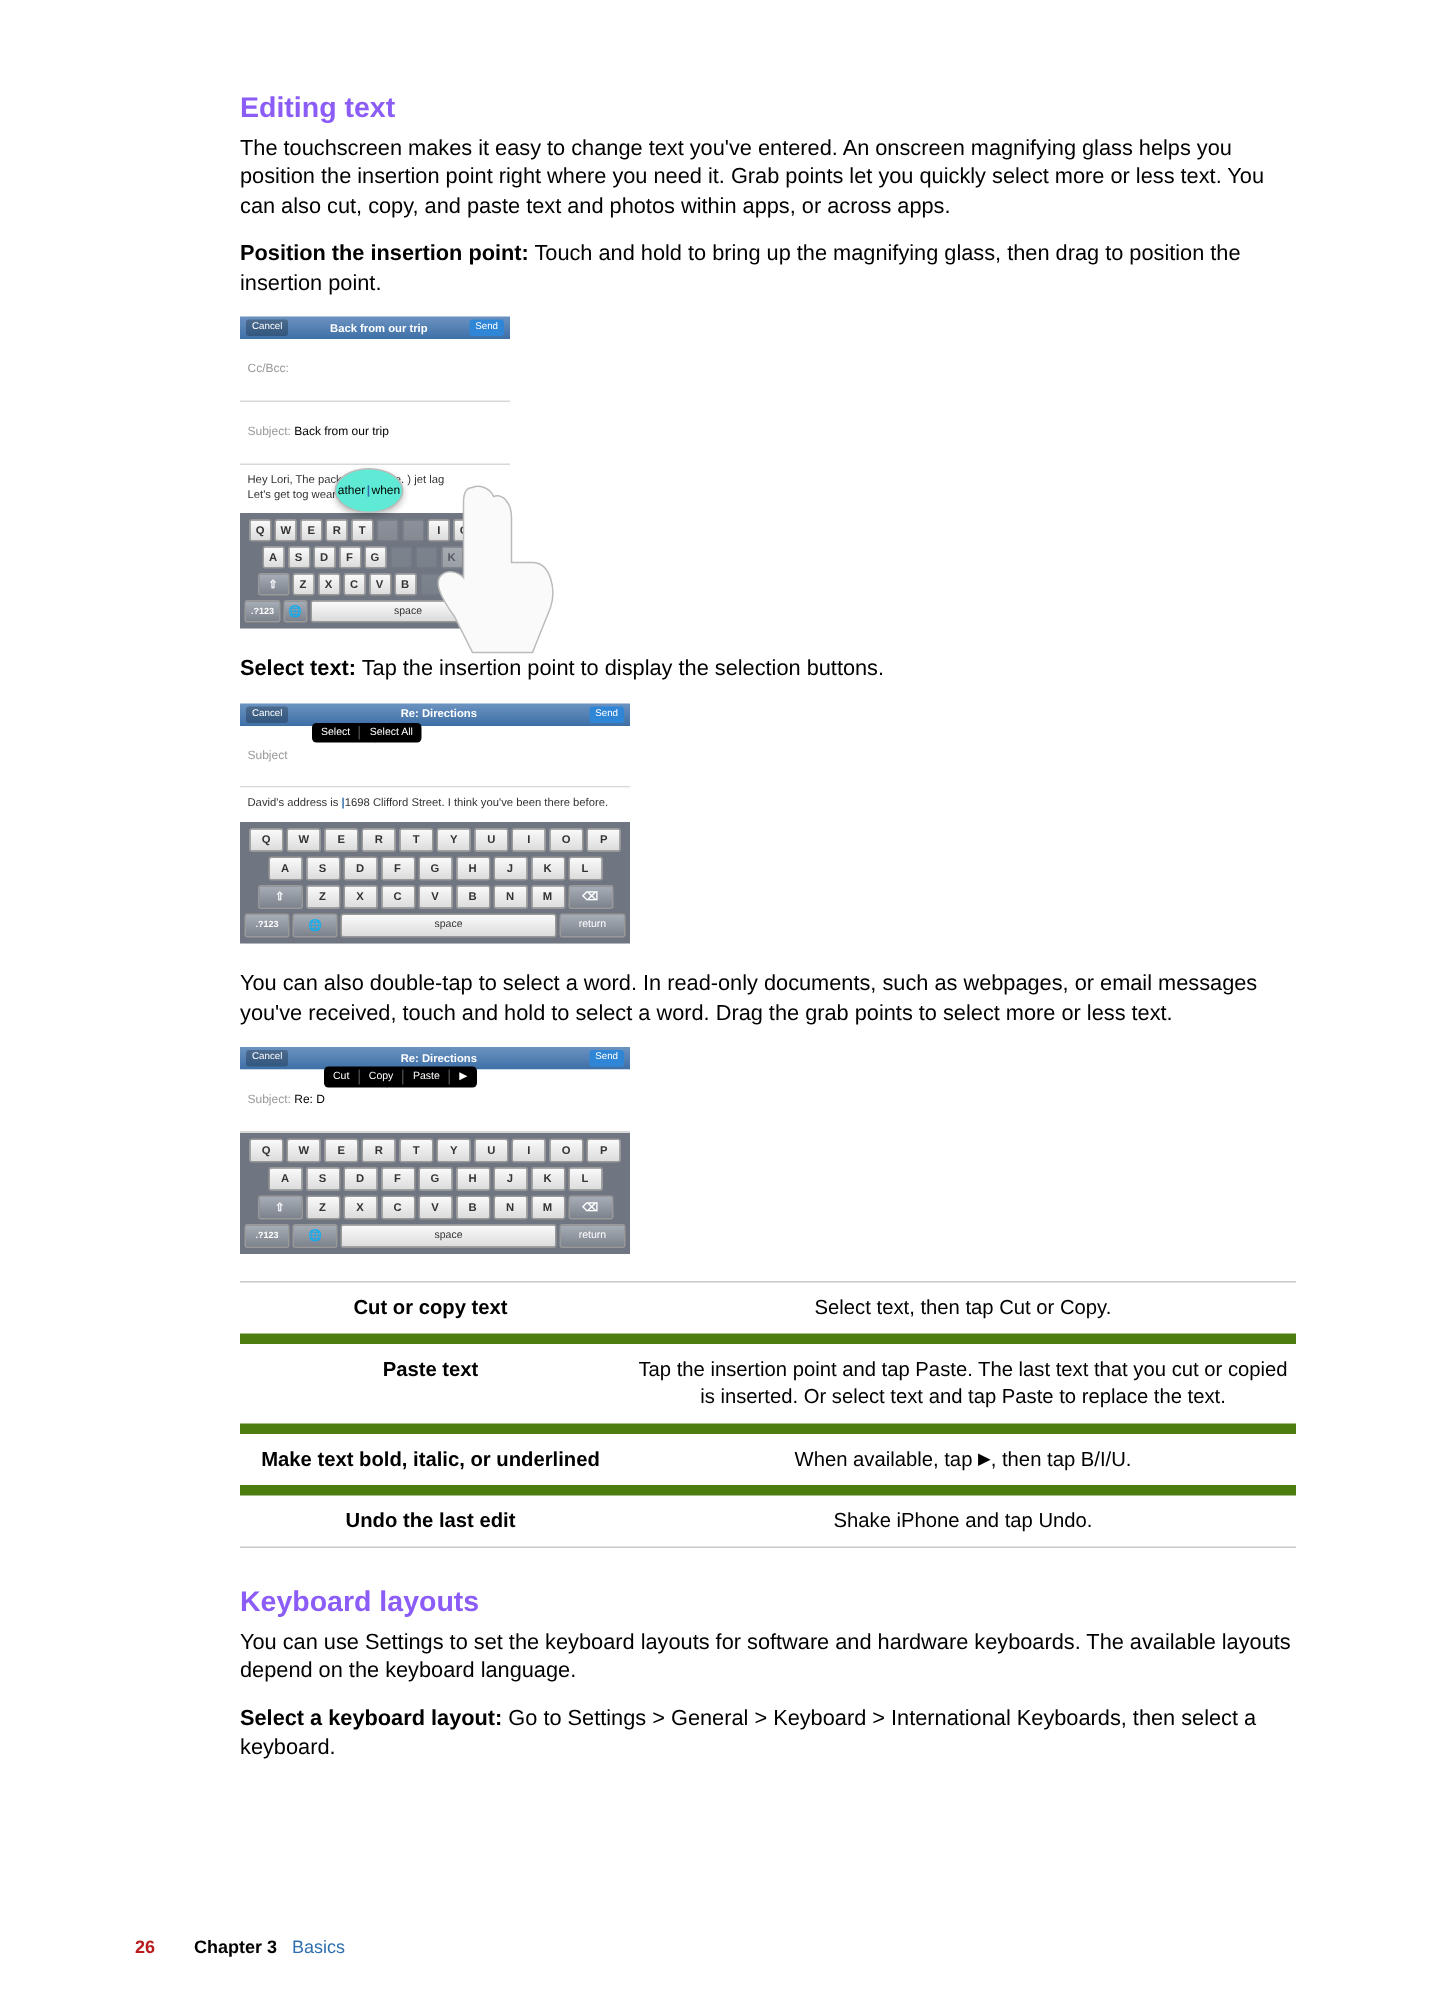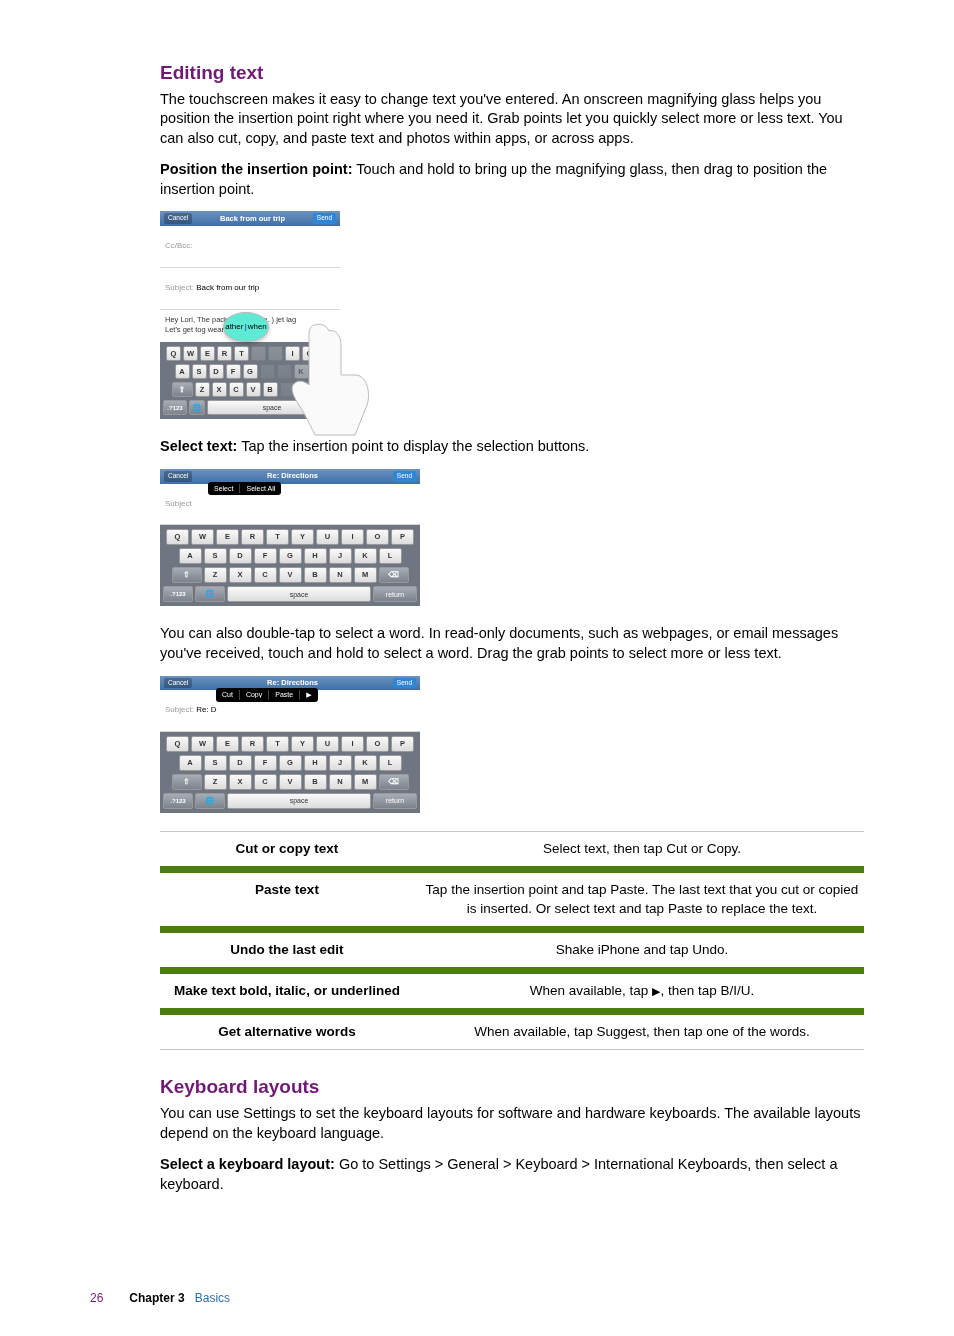--- a/index.html
+++ b/index.html
@@ -8,21 +8,21 @@
       width: 954px;
       height: 1336px;
       background: #fff;
       position: relative;
       padding: 60px 90px 30px 160px;
       color: #000;
       font-size: 14.5px;
       line-height: 1.35;
     }
     h2.section-heading {
-      color: #701a75;
+      color: #8b5cf6;
       font-size: 19px;
       font-weight: 600;
       margin-bottom: 4px;
     }
     p.body-para { margin-bottom: 12px; }
     .bold-lead { font-weight: 600; }
     .arrow { font-size: 11px; vertical-align: middle; }
 
     
     .figure-wrap { margin: 10px 0 18px 0; }
@@ -149,21 +149,21 @@
     table.actions tr:first-child td { border-top: 1px solid #c8c8c8; }
     table.actions tr:last-child td { border-bottom: 1px solid #c8c8c8; }
     table.actions td:first-child { font-weight: 600; width: 260px; padding-right:10px; }
 
     footer.page-footer {
       position: absolute;
       left: 90px; bottom: 30px;
       font-size: 12px;
       display: flex; gap: 26px; align-items: baseline;
     }
-    footer .pn { font-weight: 400; color:#701a75; }
+    footer .pn { font-weight: 700; color:#b91c1c; }
     footer .chap { font-weight: 600; }
     footer .sect { color: #2f6fae; }
   </style>
 </head>
 <body>
 
 <h2 class="section-heading">Editing text</h2>
 <p class="body-para">The touchscreen makes it easy to change text you've entered. An onscreen magnifying glass helps you position the insertion point right where you need it. Grab points let you quickly select more or less text. You can also cut, copy, and paste text and photos within apps, or across apps.</p>
 <p class="body-para">
   <span class="bold-lead">Position the insertion point:</span><span>  Touch and hold to bring up the magnifying glass, then drag to position the insertion point.</span>
@@ -250,20 +250,23 @@
       <span class="btn">Cancel</span>
       <span>Re: Directions</span>
       <span class="btn send-btn">Send</span>
     </div>
     <div class="field-row" style="position:relative;">
       <span>Subject</span>
       <div class="edit-menu">
         <span>Select</span>
         <span>Select All</span>
       </div>
+    </div>
+    <div class="msg-body">
+      <span>David's address is </span><span style="color:#2f6fae;font-weight:700">|</span><span>1</span><span>698 Clifford Street. I think you've been there before.</span>
     </div>
     <div class="keyboard">
       <div class="kb-row">
         <div class="key">Q</div>
           <div class="key">W</div>
           <div class="key">E</div>
           <div class="key">R</div>
           <div class="key">T</div>
           <div class="key">Y</div>
           <div class="key">U</div>
@@ -370,30 +373,26 @@
   <tbody>
       <tr>
         <td>Cut or copy text</td>
         <td>Select text, then tap Cut or Copy.</td>
       </tr>
   <tr>
         <td>Paste text</td>
         <td>Tap the insertion point and tap Paste. The last text that you cut or copied is inserted. Or select text and tap Paste to replace the text.</td>
       </tr>
   <tr>
-        <td>Undo the last edit</td>
-        <td>Shake iPhone and tap Undo.</td>
-      </tr>
-  <tr>
         <td>Make text bold, italic, or underlined</td>
         <td><span>When available, tap </span><span class="arrow">▶</span><span>, then tap B/I/U.</span></td>
       </tr>
   <tr>
-        <td>Get alternative words</td>
-        <td>When available, tap Suggest, then tap one of the words.</td>
+        <td>Undo the last edit</td>
+        <td>Shake iPhone and tap Undo.</td>
       </tr>
 </tbody>
   </table>
 
 <h2 class="section-heading">Keyboard layouts</h2>
 <p class="body-para">You can use Settings to set the keyboard layouts for software and hardware keyboards. The available layouts depend on the keyboard language.</p>
 <p class="body-para">
   <span class="bold-lead">Select a keyboard layout:</span><span>  Go to Settings &gt; General &gt; Keyboard &gt; International Keyboards, then select a keyboard.</span>
 </p>
 

